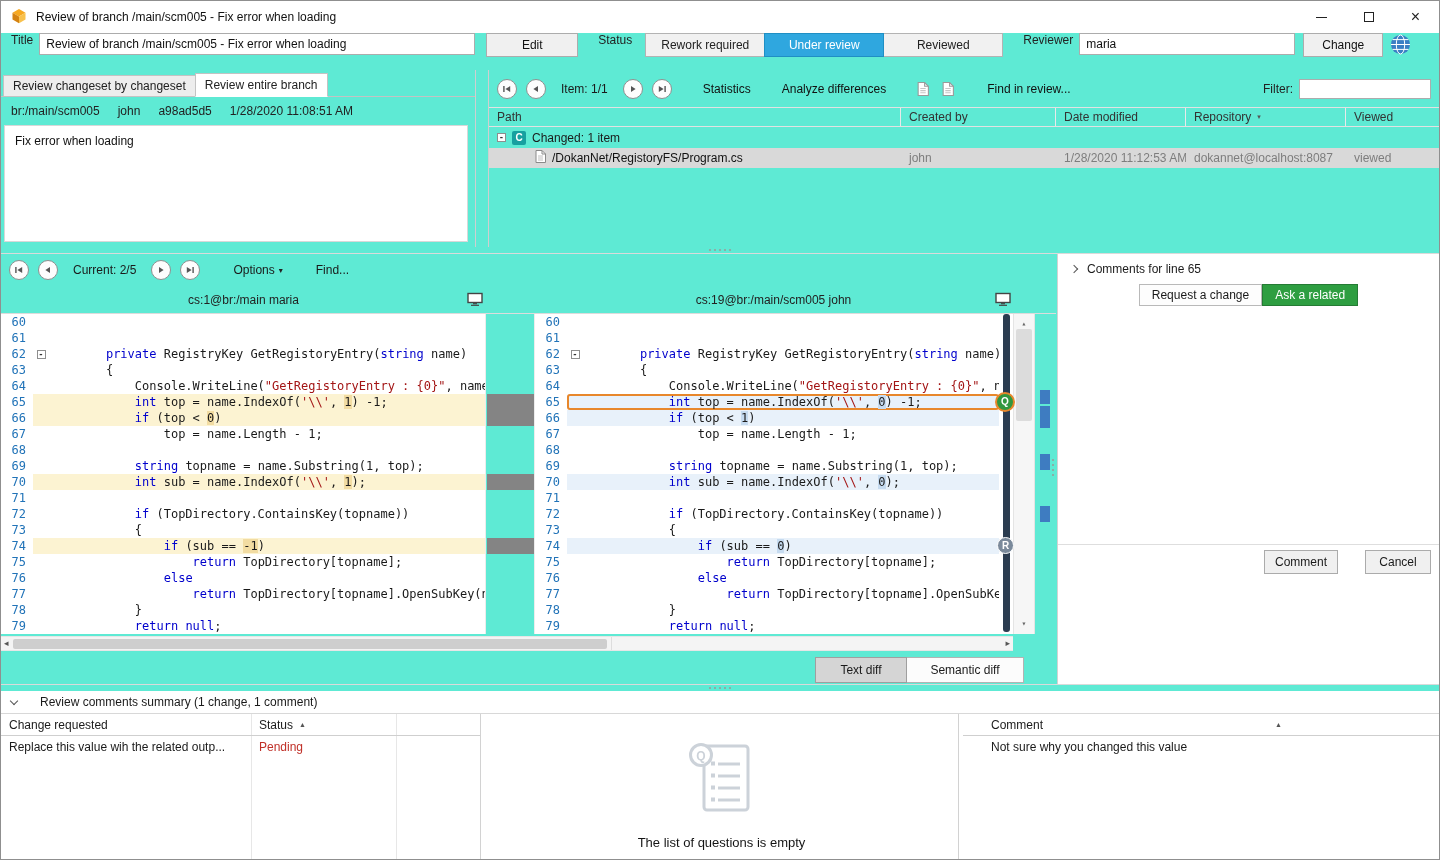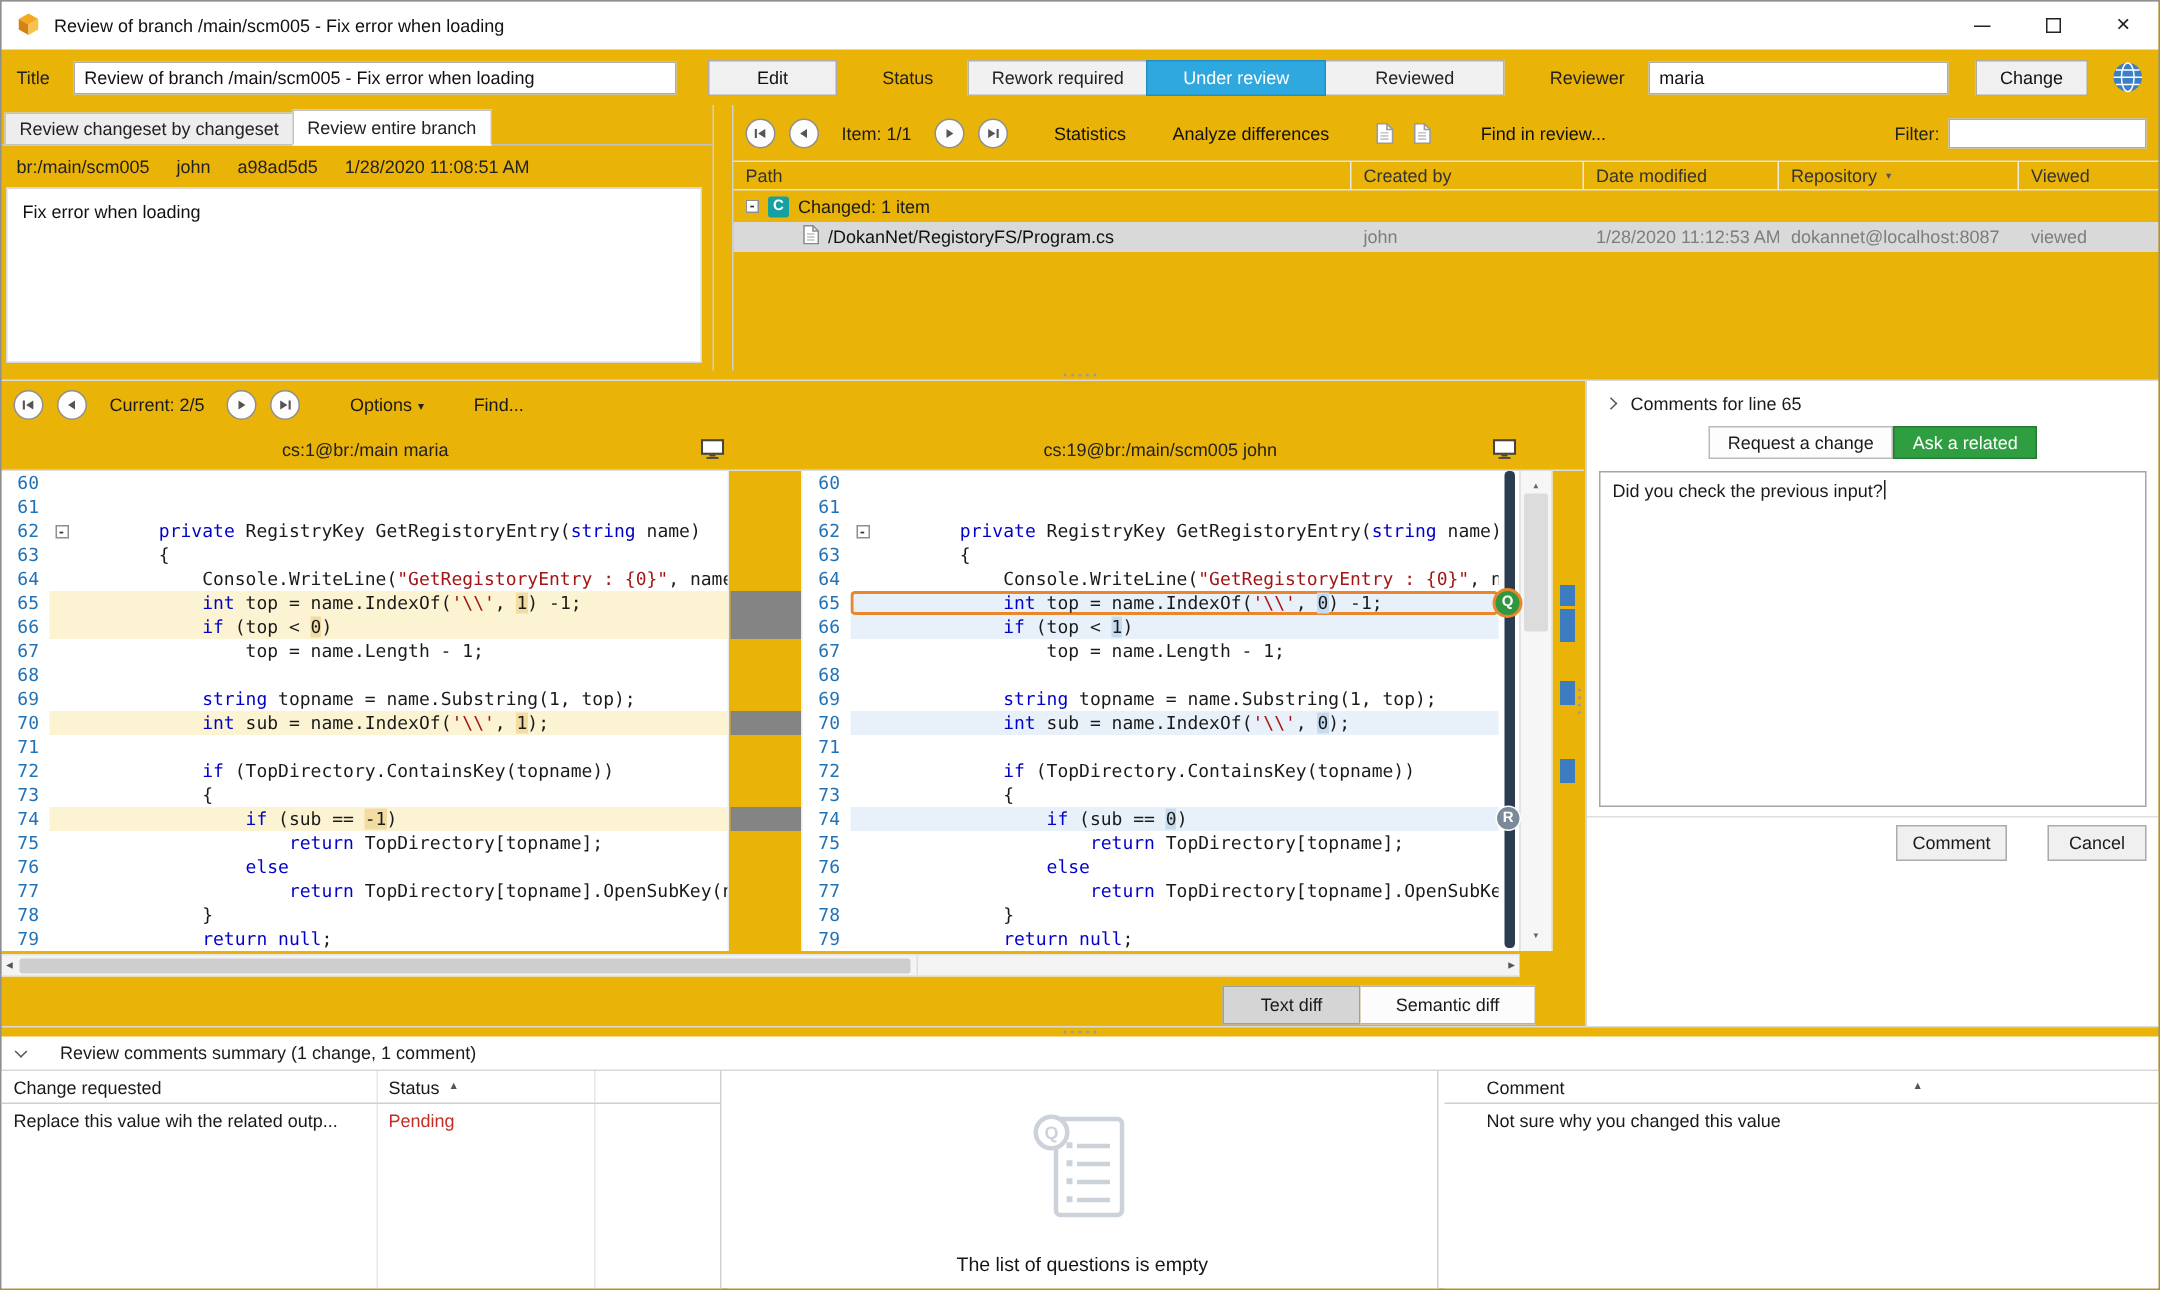--- a/index.html
+++ b/index.html
@@ -1,29 +1,29 @@
 <!DOCTYPE html>
 <html style="--status-active: #2fa7df; --ask-green: #2e9e41; --pending-red: #c03028; --hl-left: #fcf3d2; --hl-left-token: #f2dca2; --hl-right: #e8f1fa; --hl-right-token: #c6dbf0; --sel-orange: #e8872b; --keyword: #0000cc; --string: #a31515; --linenum: #2173b8; --connector: #848484; --badge-q: #31973f; --badge-r: #7b8a9b;"><head>
 <meta charset="utf-8">
 <style>
   *{margin:0;padding:0;box-sizing:border-box}
   html,body{background:#fff}
   body{font-family:"Liberation Sans",sans-serif;font-size:12px;color:#1a1a1a}
-  .window{position:relative;width:1440px;height:860px;background:#eab308;border:1px solid #8f8f8f;overflow:hidden}
+  .window{position:relative;width:1440px;height:860px;background:#5eead4;border:1px solid #8f8f8f;overflow:hidden}
 
   
   .titlebar{position:absolute;top:0;left:0;right:0;height:32px;display:flex;align-items:center;padding-left:10px;background:#fff}
   .wtitle{margin-left:9px;color:#111}
   .wcontrols{margin-left:auto;display:flex;height:100%}
   .wbtn{width:47px;height:100%;display:flex;align-items:center;justify-content:center;font-size:16px;color:#222;cursor:default}
   .minbar{width:11px;height:1px;background:#222;display:block}
   .maxbox{width:10px;height:10px;border:1px solid #222;display:block}
 
   
-  .headerrow{position:absolute;top:32px;left:0;right:0;height:37px;display:flex;align-items:center;padding:0 10px;gap:16px}
+  .headerrow{position:absolute;top:32px;left:0;right:0;height:37px;display:flex;padding:0 10px;gap:6px}
   .lbl{color:#222;white-space:nowrap}
   .tinput{height:22px;border:1px solid #acacac;background:#fff;padding:0 6px;font:12px "Liberation Sans",sans-serif;color:#111}
   .title-input{width:436px}
   .btn{height:24px;border:1px solid #acacac;background:#f0f0f0;display:inline-flex;align-items:center;justify-content:center;padding:0 10px;color:#111;white-space:nowrap}
   .btn-edit{width:92px;margin-left:5px;margin-right:14px}
   .seg{display:flex;margin-left:8px}
   .segbtn{height:24px;width:120px;display:flex;align-items:center;justify-content:center;border:1px solid #b3b3b3;background:#f1f1f1;margin-left:-1px;color:#222}
   .segbtn.active{background:var(--status-active);border-color:#1f8fc4;color:#fff;z-index:1}
   .reviewer-lbl{margin-left:14px}
   .reviewer-input{width:216px}
@@ -473,21 +473,20 @@
 
     <div class="comments">
       <div class="chead">
         <span class="chev-r"></span>
         <span>Comments for line 65</span>
       </div>
       <div class="cbtnrow">
         <span class="btn-req">Request a change</span>
         <span class="btn-ask">Ask a related</span>
       </div>
-      <div class="ctext"><span>Did you check the previous input?</span><span class="caret"></span></div>
       <div class="cdivider"></div>
       <div class="cactions">
         <span class="btn-sm">Comment</span>
         <span class="btn-sm">Cancel</span>
       </div>
     </div>
   </div>
 
   <div class="hsplit hs2">
       <i></i>

